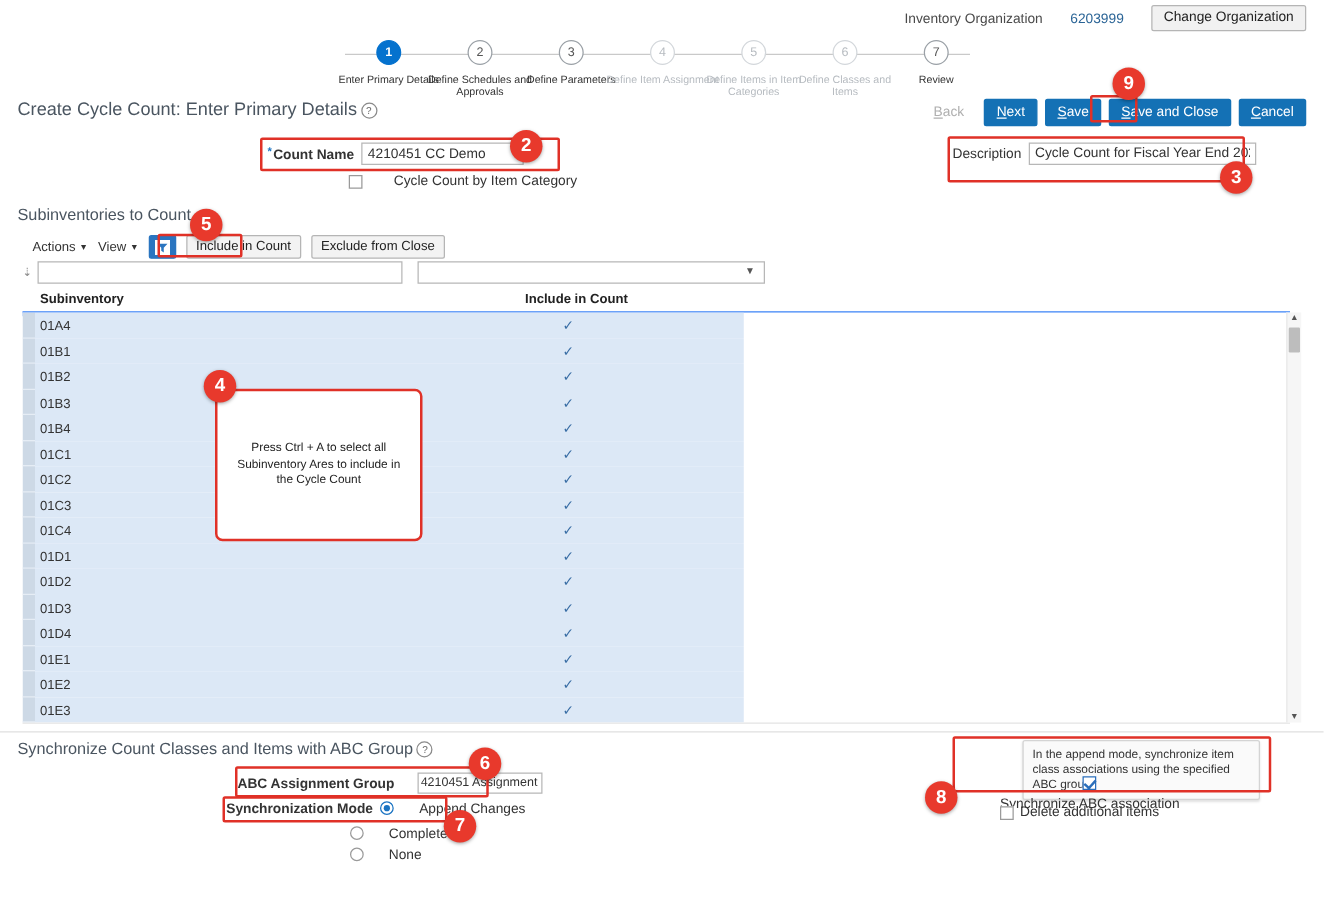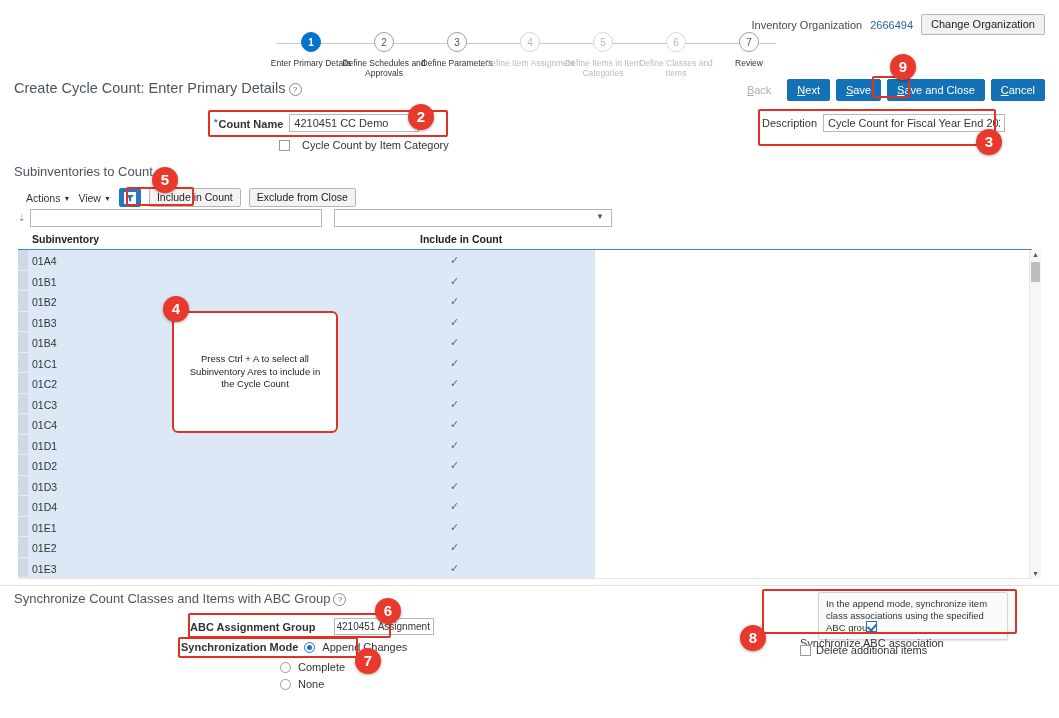--- a/index.html
+++ b/index.html
@@ -8,21 +8,21 @@
     background:#ffffff;
     font-family:"Liberation Sans", sans-serif;
     font-size:11px;
     color:#333333;
     position:relative;
     overflow:hidden;
   }
   .abs{position:absolute;}
 
   
-  #org-bar{top:14px;right:14px;display:flex;align-items:center;gap:8px;}
+  #org-bar{top:4px;right:14px;display:flex;align-items:center;gap:22px;}
   #org-bar .lbl{font-size:11px;color:#4a4a4a;}
   #org-bar .val{font-size:11px;color:#2a6496;}
   #change-org-btn{
     font-size:11px;color:#222;background:#f1f1f1;
     border:1px solid #b5b5b5;border-radius:2px;
     padding:4px 9px;line-height:11px;cursor:pointer;
   }
 
   
   #train{top:32px;left:276px;width:500px;height:52px;}
@@ -80,21 +80,21 @@
   .radio{
     display:inline-block;width:11px;height:11px;border:1px solid #9a9a9a;
     border-radius:50%;background:#fff;box-sizing:border-box;vertical-align:-2px;
     cursor:pointer;position:relative;
   }
   .radio.on{border-color:#1a73c2;}
   .radio.on:after{
     content:"";position:absolute;left:2px;top:2px;width:5px;height:5px;
     border-radius:50%;background:#1a73c2;
   }
-  .opt-text{font-size:11px;color:#333;margin-left:7px;}
+  .opt-text{font-size:11px;color:#333;margin-left:20px;}
 
   
   #count-name-group{top:114px;left:214px;display:flex;align-items:center;gap:6px;}
   #count-name-input{width:130px;height:18px;}
   #cycle-cat-row{top:139px;left:279px;display:flex;align-items:center;gap:5px;}
   #desc-group{top:114px;left:762px;display:flex;align-items:center;gap:6px;}
   #desc-input{width:182px;height:18px;}
 
   
   #sub-head{top:164px;left:14px;font-size:13px;color:#4a5560;}
@@ -188,21 +188,21 @@
     background:#fff;border:2px solid #e03127;border-radius:6px;box-sizing:border-box;
     display:flex;align-items:center;justify-content:center;text-align:center;
     font-size:9.5px;line-height:12.5px;color:#222;padding:0 10px;
   }
 </style>
 </head>
 <body>
 
 <div class="abs" id="org-bar">
   <span class="lbl">Inventory Organization</span>
-  <span class="val">2666494</span>
+  <span class="val">6203999</span>
   <button id="change-org-btn">Change Organization</button>
 </div>
 
 <div class="abs" id="train">
   <div class="train-row">
     <div class="train-line"></div>
     <div class="step-circle active" style="left:25px;">1</div>
     <div class="step-circle" style="left:98px;">2</div>
     <div class="step-circle" style="left:171px;">3</div>
     <div class="step-circle dim" style="left:244px;">4</div>

